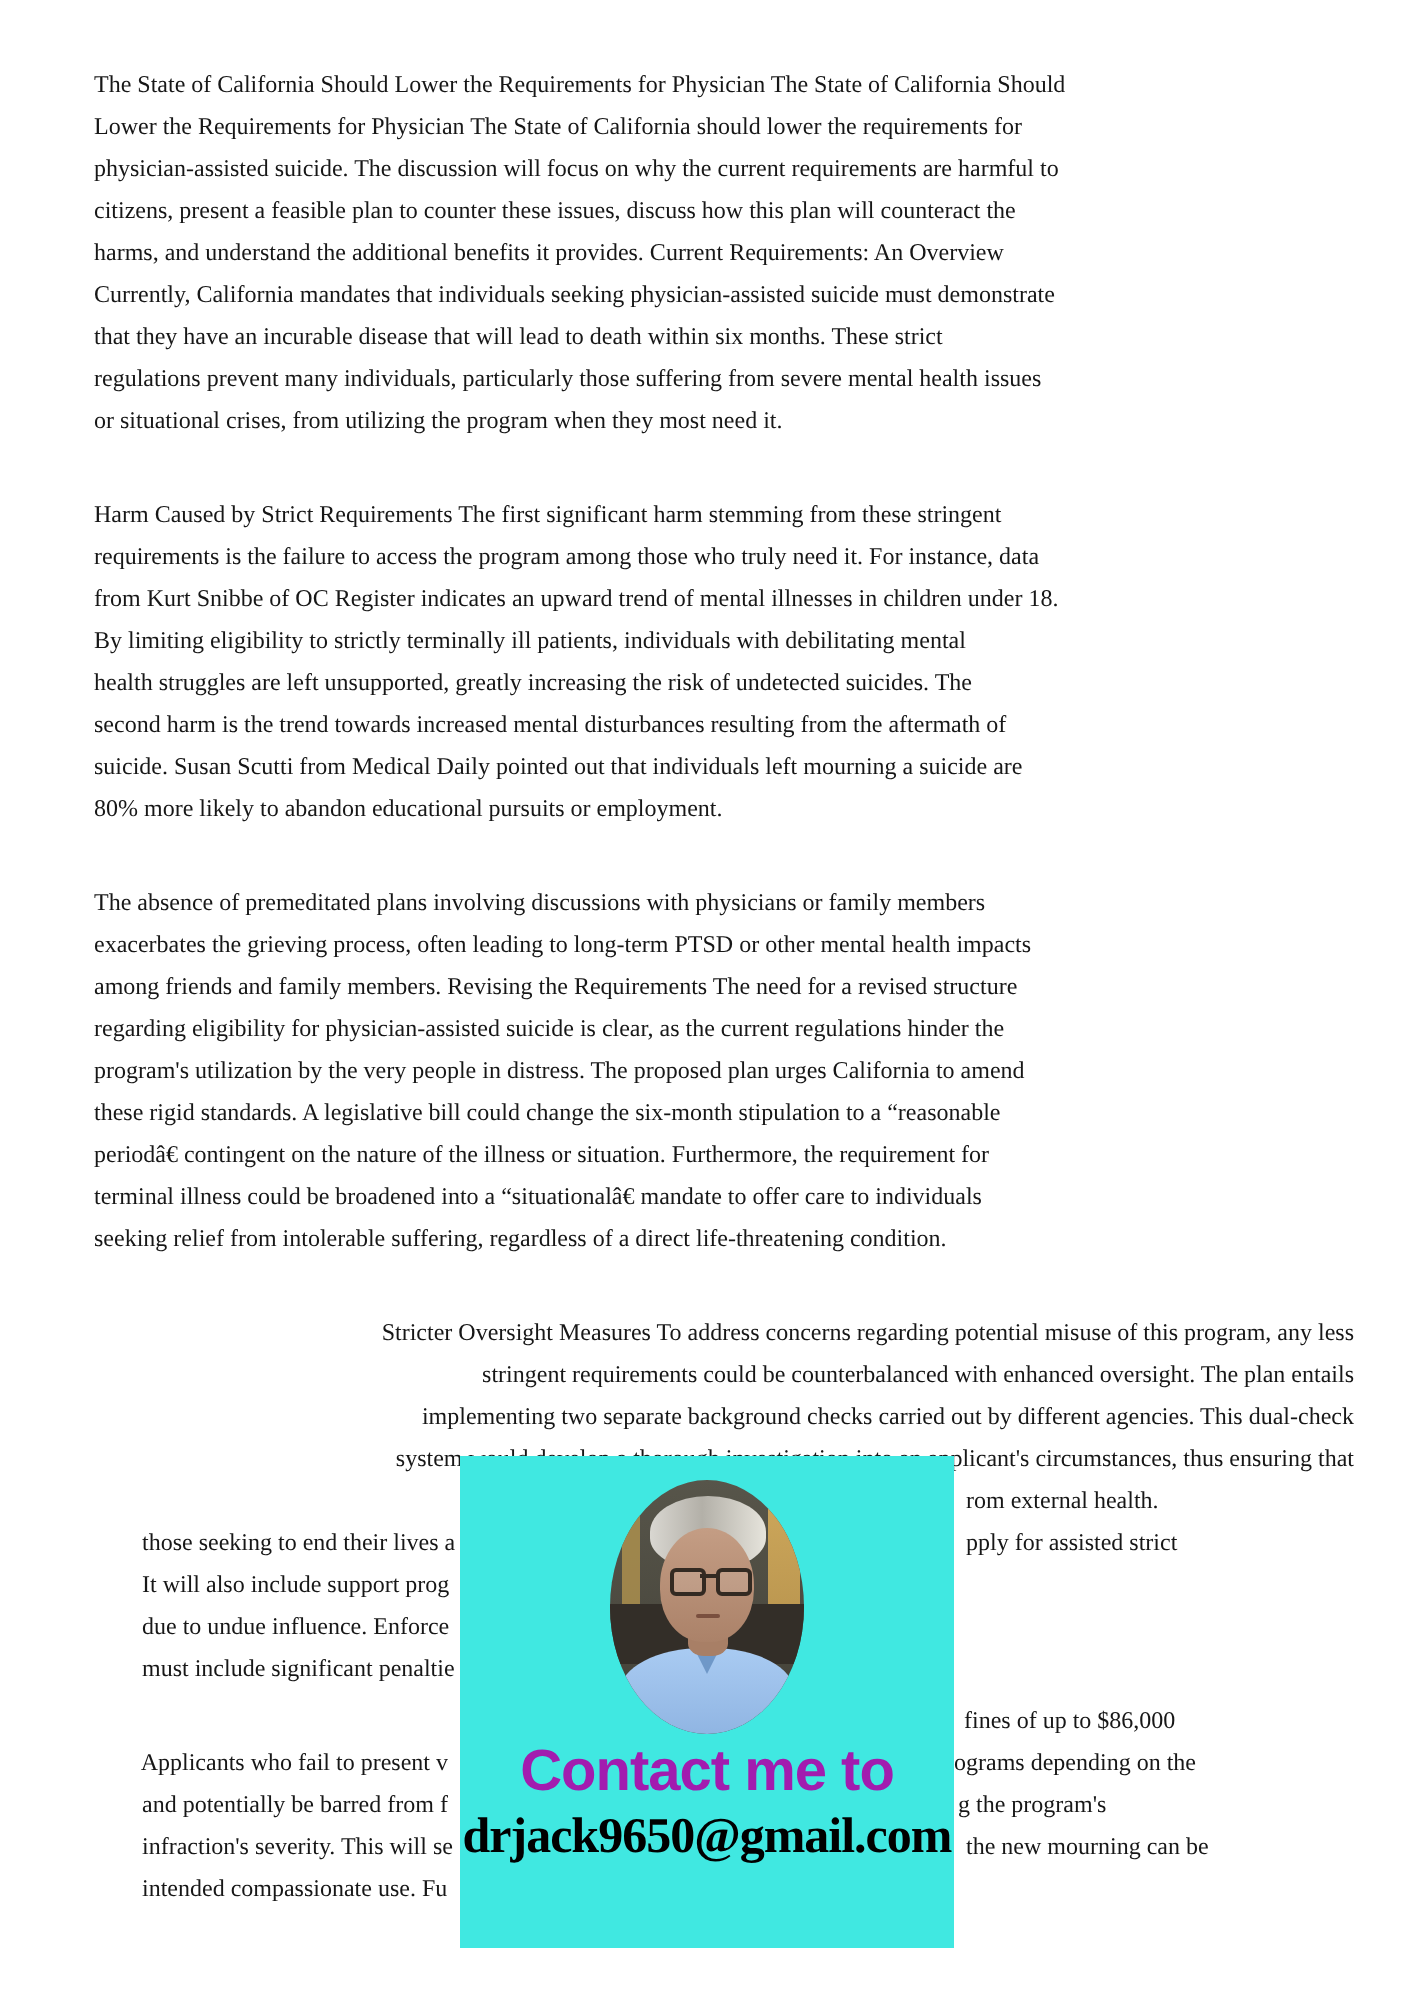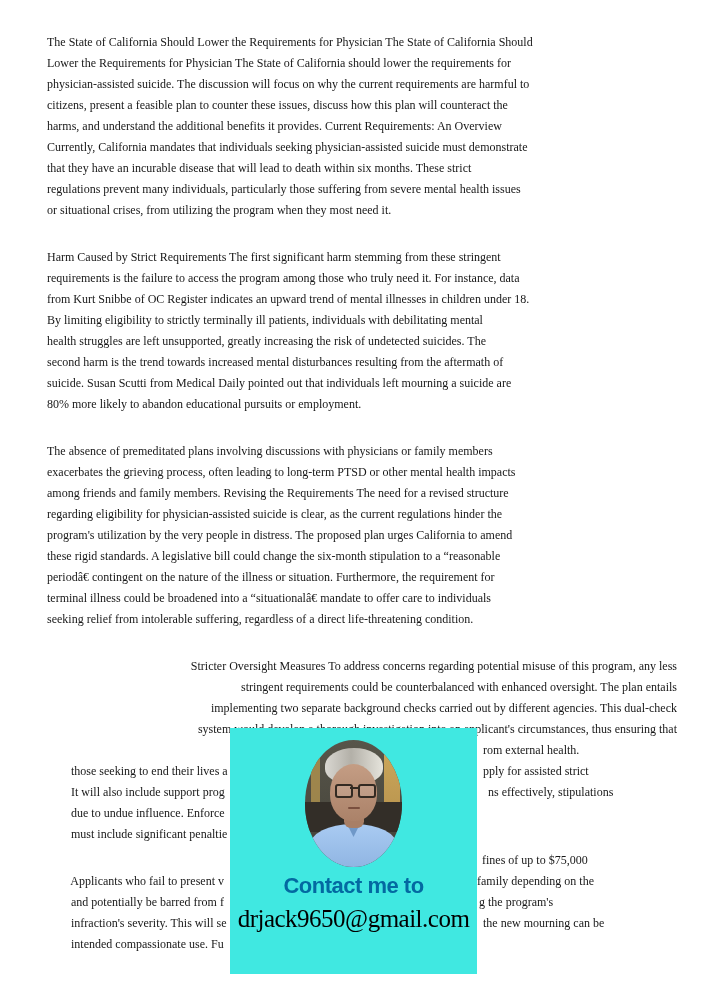--- a/index.html
+++ b/index.html
@@ -36,25 +36,25 @@
   .ph-neck { left:39px; top:72px; width:20px; height:16px; background:#a87f66; border-radius:0 0 40% 40%; }
   .ph-hair { left:20px; top:8px; width:58px; height:36px; background:linear-gradient(90deg,#d9d7d1,#b3b0a8 45%,#e6e4dc); border-radius:50% 50% 42% 42%; }
   .ph-face { left:25px; top:24px; width:47px; height:57px; background:linear-gradient(180deg,#c49d84,#ab8269); border-radius:50% 50% 46% 46%; }
   .ph-lens { top:44px; width:14px; height:10px; border:2px solid #332a22; border-radius:3px; background:rgba(255,255,255,0.12); }
   .lens-l { left:30px; } .lens-r { left:53px; }
   .ph-bridge { left:45px; top:47px; width:8px; height:2px; background:#332a22; }
   .ph-mouth { left:43px; top:67px; width:12px; height:2px; background:#7a4f3e; border-radius:1px; }
 
   .ad-line1, .ad-line2 {
     font-family:"Liberation Sans", sans-serif; font-weight:700;
-    font-size:22px; line-height:30px; letter-spacing:-0.5px; color:#0369a1;
+    font-size:29px; line-height:30px; letter-spacing:-0.5px; color:#a21caf;
   }
   .ad-line1 { margin-top:4px; }
   .ad-email {
-    font-family:"Liberation Serif", serif; font-weight:400;
+    font-family:"Liberation Serif", serif; font-weight:700;
     font-size:25px; line-height:30px; letter-spacing:-0.5px; color:#000000; margin-top:3px;
   }
 </style>
 </head>
 <body>
 
 <div class="page">
 
   <div class="doc">
 
@@ -95,35 +95,34 @@
       <div class="line">
         <span>those seeking to end their lives a</span>
         <span class="rfrag" style="left:436px">rom external health.</span>
       </div>
       <div class="line">
         <span>It will also include support prog</span>
         <span class="rfrag" style="left:436px">pply for assisted strict</span>
       </div>
       <div class="line">
         <span>due to undue influence. Enforce</span>
-        <span class="rfrag" style="left:441px">ns effectively, stipulations</span>
       </div>
       <div class="line">
         <span>must include significant penaltie</span>
       </div>
     </div>
 
     <div class="group">
       <div class="line">
         <span>Applicants who fail to present v</span>
-        <span class="rfrag" style="left:435px">fines of up to $75,000</span>
+        <span class="rfrag" style="left:435px">fines of up to $86,000</span>
       </div>
       <div class="line">
         <span>and potentially be barred from f</span>
-        <span class="rfrag" style="left:430px">family depending on the</span>
+        <span class="rfrag" style="left:430px">ograms depending on the</span>
       </div>
       <div class="line">
         <span>infraction's severity. This will se</span>
         <span class="rfrag" style="left:432px">g the program's</span>
       </div>
       <div class="line">
         <span>intended compassionate use. Fu</span>
         <span class="rfrag" style="left:436px">the new mourning can be</span>
       </div>
     </div>

